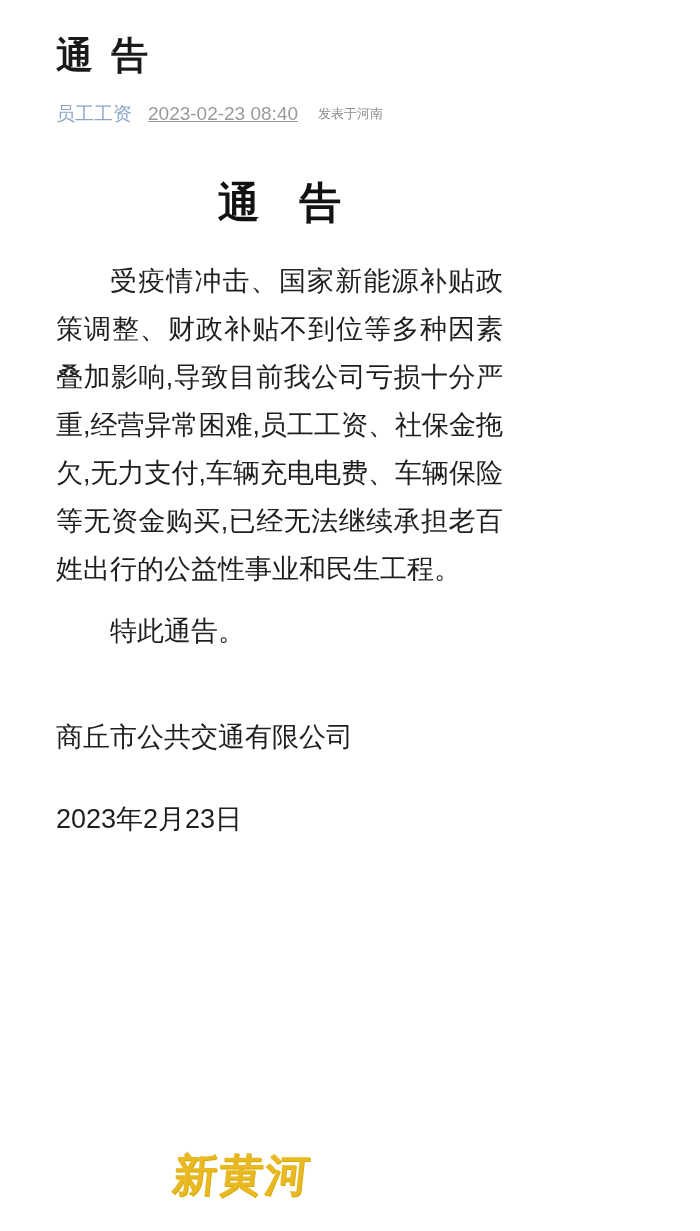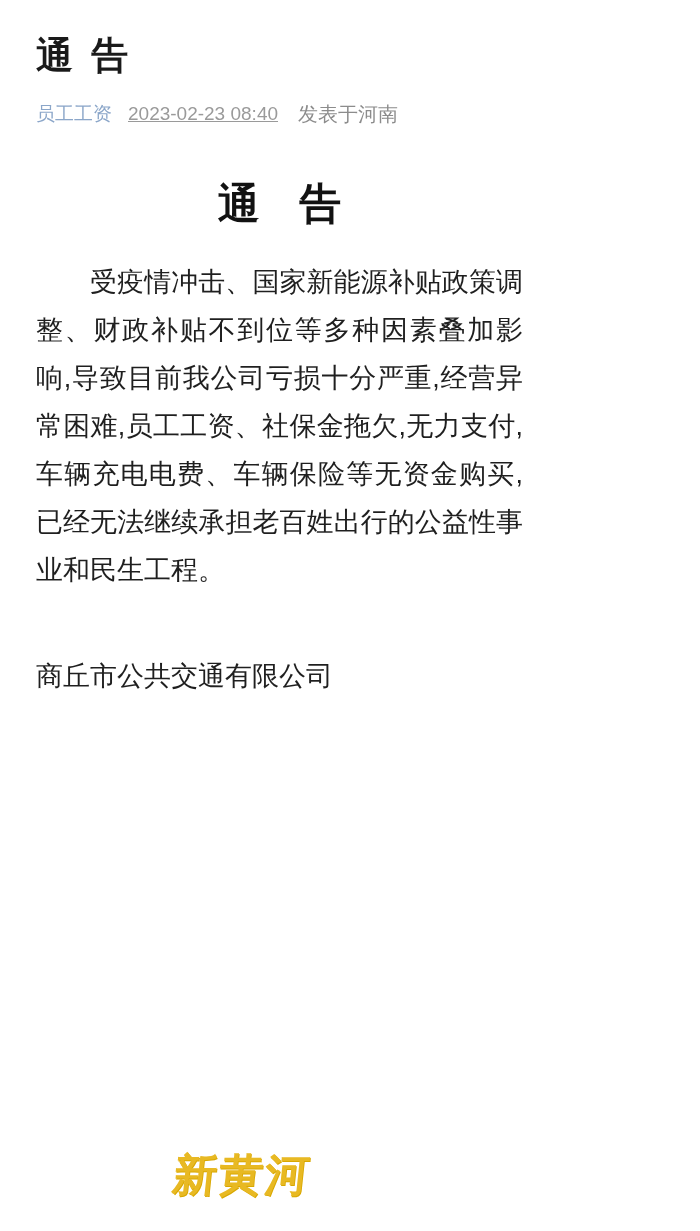--- a/index.html
+++ b/index.html
@@ -13,21 +13,21 @@
     font-family: "Liberation Sans", sans-serif;
     color: #1a1a1a;
     overflow: hidden;
     position: relative;
   }
   .page {
     width: 559px;
     height: 1231px;
     position: relative;
     box-sizing: border-box;
-    padding: 0 36px;
+    padding: 0 56px;
     border-radius: 26px;
   }
   .article-title {
     font-size: 37px;
     font-weight: 700;
     letter-spacing: 4px;
     color: #1a1a1a;
     padding-top: 30px;
     line-height: 1.4;
   }
@@ -45,21 +45,21 @@
     font-size: 19px;
   }
   .meta-date {
     color: #9a9a9a;
     margin-right: 20px;
     font-size: 19px;
     text-decoration: underline;
   }
   .meta-location {
     color: #8c8c8c;
-    font-size: 20px;
+    font-size: 13px;
   }
   .body-wrap {
     margin-top: 52px;
   }
   .doc-heading {
     text-align: center;
     font-size: 42px;
     font-weight: 700;
     letter-spacing: 14px;
     color: #121212;
@@ -120,21 +120,23 @@
     <span class="meta-date">2023-02-23 08:40</span>
     <span class="meta-location">发表于河南</span>
   </div>
 
   <div class="body-wrap">
 
     <div class="doc-heading">通 告</div>
 
 
     <p class="para">受疫情冲击、国家新能源补贴政策调整、财政补贴不到位等多种因素叠加影响,导致目前我公司亏损十分严重,经营异常困难,员工工资、社保金拖欠,无力支付,车辆充电电费、车辆保险等无资金购买,已经无法继续承担老百姓出行的公益性事业和民生工程。</p>
+    <p class="para">特此通告。</p>
 
     <div class="signature">商丘市公共交通有限公司</div>
 
+    <div class="sign-date">2023年2月23日</div>
 
   </div>
 
   <div class="watermark">新黄河</div>
 
 </div>
 
 </body></html>

